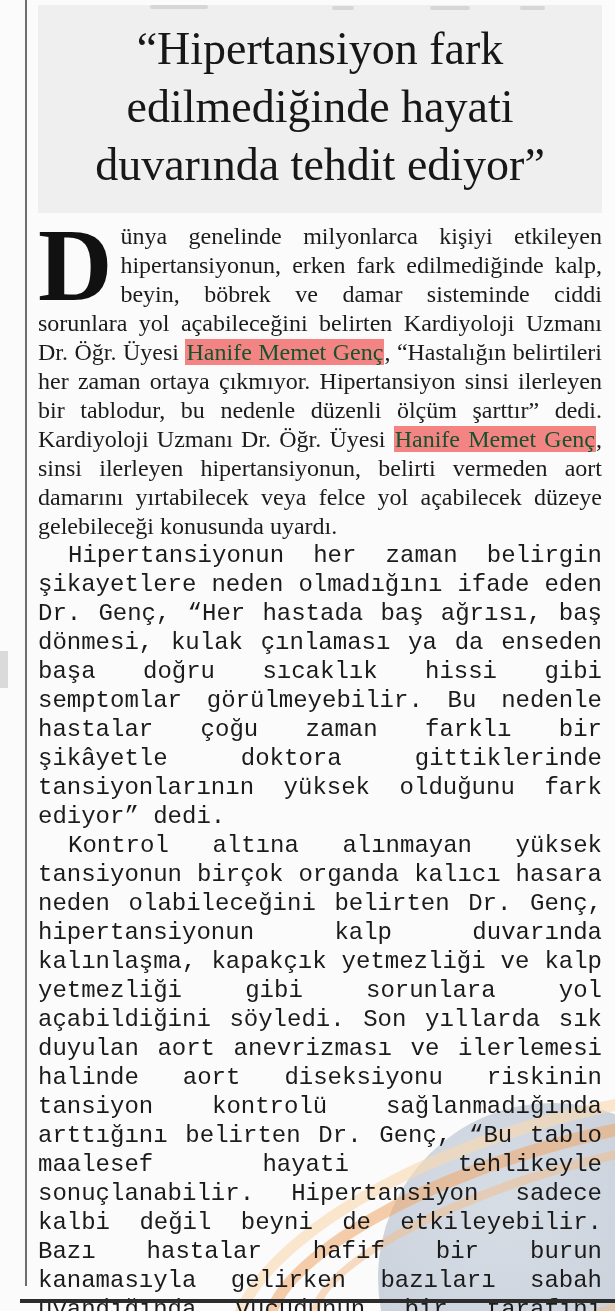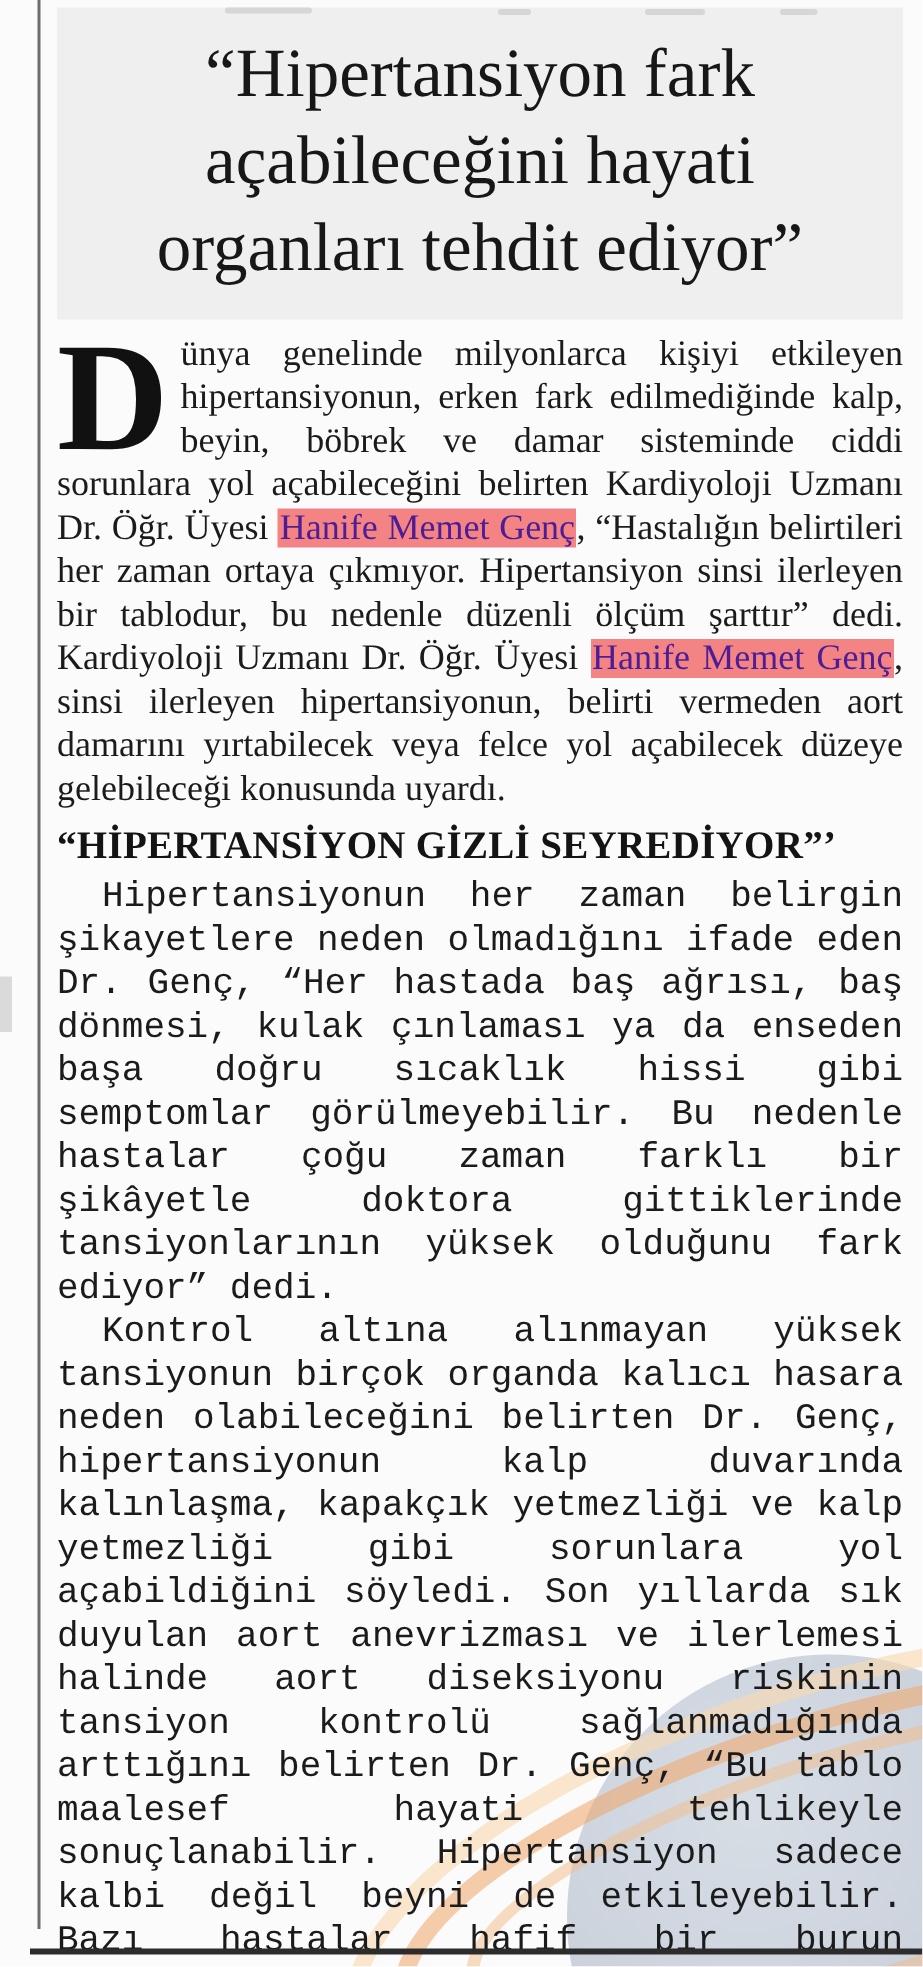--- a/index.html
+++ b/index.html
@@ -35,21 +35,21 @@
   .title {
     font-size:46px; line-height:58px; text-align:center;
     font-weight:400; margin:0; color:#171717;
   }
   .para { font-size:24px; line-height:29px; text-align:justify; margin:0; color:#1b1b1b; }
   .indent { text-indent:30px;font-family:Liberation Mono, monospace; }
   .dropcap {
     float:left; font-weight:bold; font-size:103px; line-height:82px;
     height:85px; margin:2px 8px 0 0; color:#111111;
   }
-  .hl { background:#f48484; color:#4c1d95; padding:0 1px; }
+  .hl { background:#f48484; color:#14532d; padding:0 1px; }
   .subheading {
     font-size:26px; line-height:31px; font-weight:bold;
     margin:7px 0 5px 0; color:#141414; letter-spacing:0.2px; text-align:left;
   }
   .agency { float:right; }
 </style>
 </head>
 <body>
 
 <div class="page">
@@ -64,26 +64,25 @@
   <div class="left-rule"></div>
   <div class="edge-patch"></div>
   <div class="top-smudge ts1"></div>
   <div class="top-smudge ts2"></div>
   <div class="top-smudge ts3"></div>
   <div class="top-smudge ts4"></div>
 
   <div class="content">
 
     <div class="title-box">
-      <h1 class="title">“Hipertansiyon fark açabileceğini hayati organları tehdit ediyor”</h1>
+      <h1 class="title">“Hipertansiyon fark edilmediğinde hayati duvarında tehdit ediyor”</h1>
     </div>
 
     <p class="para"><span class="dropcap">D</span><span>ünya genelinde milyonlarca kişiyi etkileyen hipertansiyonun, erken fark edilmediğinde kalp, beyin, böbrek ve damar sisteminde ciddi sorunlara yol açabileceğini belirten Kardiyoloji Uzmanı Dr. Öğr. Üyesi </span><span class="hl">Hanife Memet Genç</span><span>, “Hastalığın belirtileri her zaman ortaya çıkmıyor. Hipertansiyon sinsi ilerleyen bir tablodur, bu nedenle düzenli ölçüm şarttır” dedi. Kardiyoloji Uzmanı Dr. Öğr. Üyesi </span><span class="hl">Hanife Memet Genç</span><span>, sinsi ilerleyen hipertansiyonun, belirti vermeden aort damarını yırtabilecek veya felce yol açabilecek düzeye gelebileceği konusunda uyardı.</span></p>
 
-    <h2 class="subheading">“HİPERTANSİYON GİZLİ SEYREDİYOR”’</h2>
 
     <p class="para indent">Hipertansiyonun her zaman belirgin şikayetlere neden olmadığını ifade eden Dr. Genç, “Her hastada baş ağrısı, baş dönmesi, kulak çınlaması ya da enseden başa doğru sıcaklık hissi gibi semptomlar görülmeyebilir. Bu nedenle hastalar çoğu zaman farklı bir şikâyetle doktora gittiklerinde tansiyonlarının yüksek olduğunu fark ediyor” dedi.</p>
 
     <p class="para indent"><span>Kontrol altına alınmayan yüksek tansiyonun birçok organda kalıcı hasara neden olabileceğini belirten Dr. Genç, hipertansiyonun kalp duvarında kalınlaşma, kapakçık yetmezliği ve kalp yetmezliği gibi sorunlara yol açabildiğini söyledi. Son yıllarda sık duyulan aort anevrizması ve ilerlemesi halinde aort diseksiyonu riskinin tansiyon kontrolü sağlanmadığında arttığını belirten Dr. Genç, “Bu tablo maalesef hayati tehlikeyle sonuçlanabilir. Hipertansiyon sadece kalbi değil beyni de etkileyebilir. Bazı hastalar hafif bir burun kanamasıyla gelirken bazıları sabah uyandığında vücudunun bir tarafını kullanamadığını fark ediyor. Felç ve beyin kanaması tansiyonun en dramatik sonuçlarıdır. Gözde kanlanmadan ciddi görme kaybına, böbrek fonksiyon bozukluklarından tam yetmezliğe kadar pek çok tablo yüksek tansiyonla ilişkili olabilir” diye konuştu.</span> <span class="agency">(DHA)</span></p>
 
   </div>
 
   <div class="bottom-rule"></div>
 
 </div>

